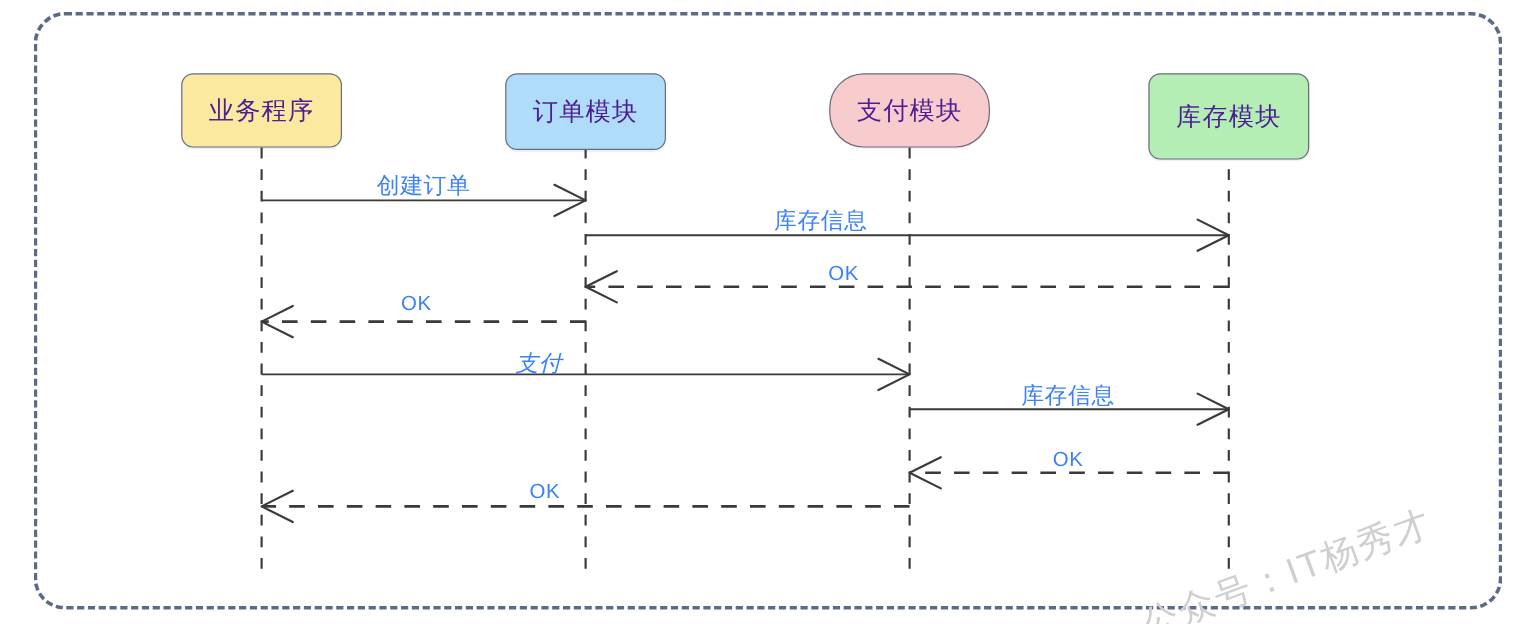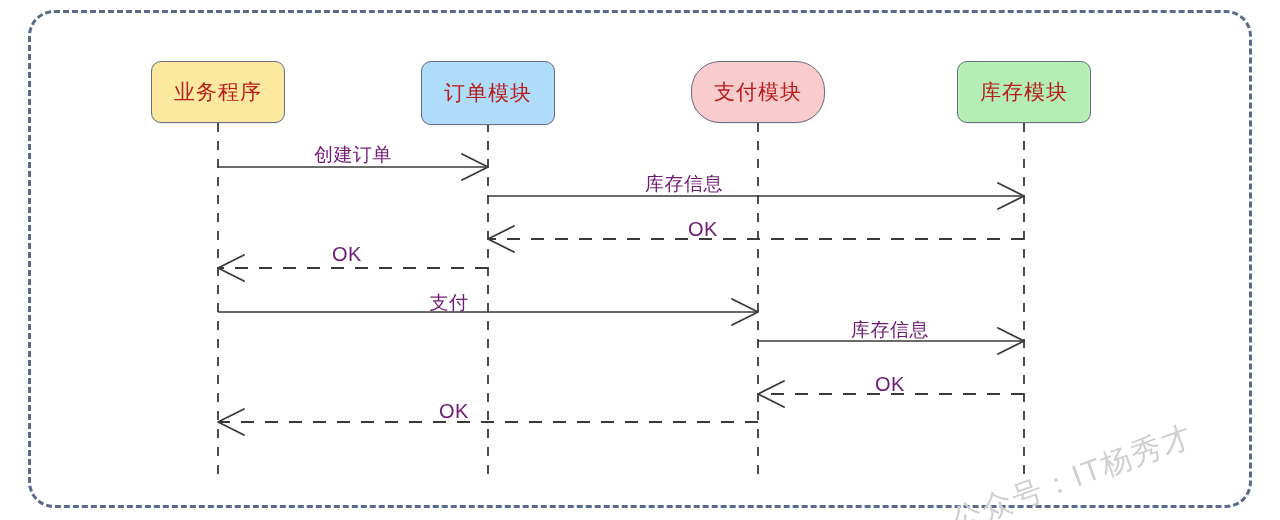--- a/index.html
+++ b/index.html
@@ -39,34 +39,34 @@
   }
   .participant-box {
     position: absolute;
     box-sizing: border-box;
     border: 1.4px solid #6b6b83;
     border-radius: 10px;
     display: flex;
     align-items: center;
     justify-content: center;
     font-size: 21px;
-    color: #b91c1c;
+    color: #4c1d95;
     letter-spacing: 1px;
     box-shadow: 0 1px 1px rgba(0,0,0,0.07);
   }
   .msg-label {
     position: absolute;
     font-size: 19px;
-    color: #701a75;
+    color: #3b82f6;
     white-space: nowrap;
     transform: translateX(-50%);
     letter-spacing: 0.5px;
   }
   .msg-label.latin {
-    font-size: 20px;
+    font-size: 17px;
   }
   .watermark {
     position: absolute;
     font-size: 30px;
     color: #cfcfcf;
     white-space: nowrap;
     transform: rotate(-20deg);
     transform-origin: left bottom;
     letter-spacing: 2px;
     pointer-events: none;
@@ -126,30 +126,30 @@
   <div id="participants-layer">
       <div class="participant-box" style="left: 151px; top: 61px; width: 134px; height: 62px; background: rgb(251, 233, 160); border-color: rgb(107, 107, 131);">
         <span>业务程序</span>
       </div>
       <div class="participant-box" style="left: 421px; top: 61px; width: 134px; height: 64px; background: rgb(174, 220, 249); border-color: rgb(107, 107, 131);">
         <span>订单模块</span>
       </div>
       <div class="participant-box" style="left: 691px; top: 61px; width: 134px; height: 62px; background: rgb(248, 204, 204); border-color: rgb(107, 107, 131); border-radius: 29px;">
         <span>支付模块</span>
       </div>
-      <div class="participant-box" style="left: 957px; top: 61px; width: 134px; height: 62px; background: rgb(180, 238, 180); border-color: rgb(107, 107, 131);">
+      <div class="participant-box" style="left: 957px; top: 61px; width: 134px; height: 72px; background: rgb(180, 238, 180); border-color: rgb(107, 107, 131);">
         <span>库存模块</span>
       </div>
     </div>
   <div id="labels-layer">
       <div class="msg-label" style="left: 353px; top: 142px;">创建订单</div>
       <div class="msg-label" style="left: 684px; top: 171px;">库存信息</div>
       <div class="msg-label latin" style="left: 703px; top: 218px;">OK</div>
       <div class="msg-label latin" style="left: 347px; top: 243px;">OK</div>
-      <div class="msg-label" style="left: 449px; top: 290px;">支付</div>
+      <div class="msg-label" style="left: 449px; top: 290px; font-style: italic;">支付</div>
       <div class="msg-label" style="left: 890px; top: 317px;">库存信息</div>
       <div class="msg-label latin" style="left: 890px; top: 373px;">OK</div>
       <div class="msg-label latin" style="left: 454px; top: 400px;">OK</div>
     </div>
 
   <div class="watermark" id="watermark" style="left: 960px; top: 500px; color: rgb(207, 207, 207); transform: rotate(-20deg);">公众号：IT杨秀才</div>
 
 </div>
 
 </body></html>

